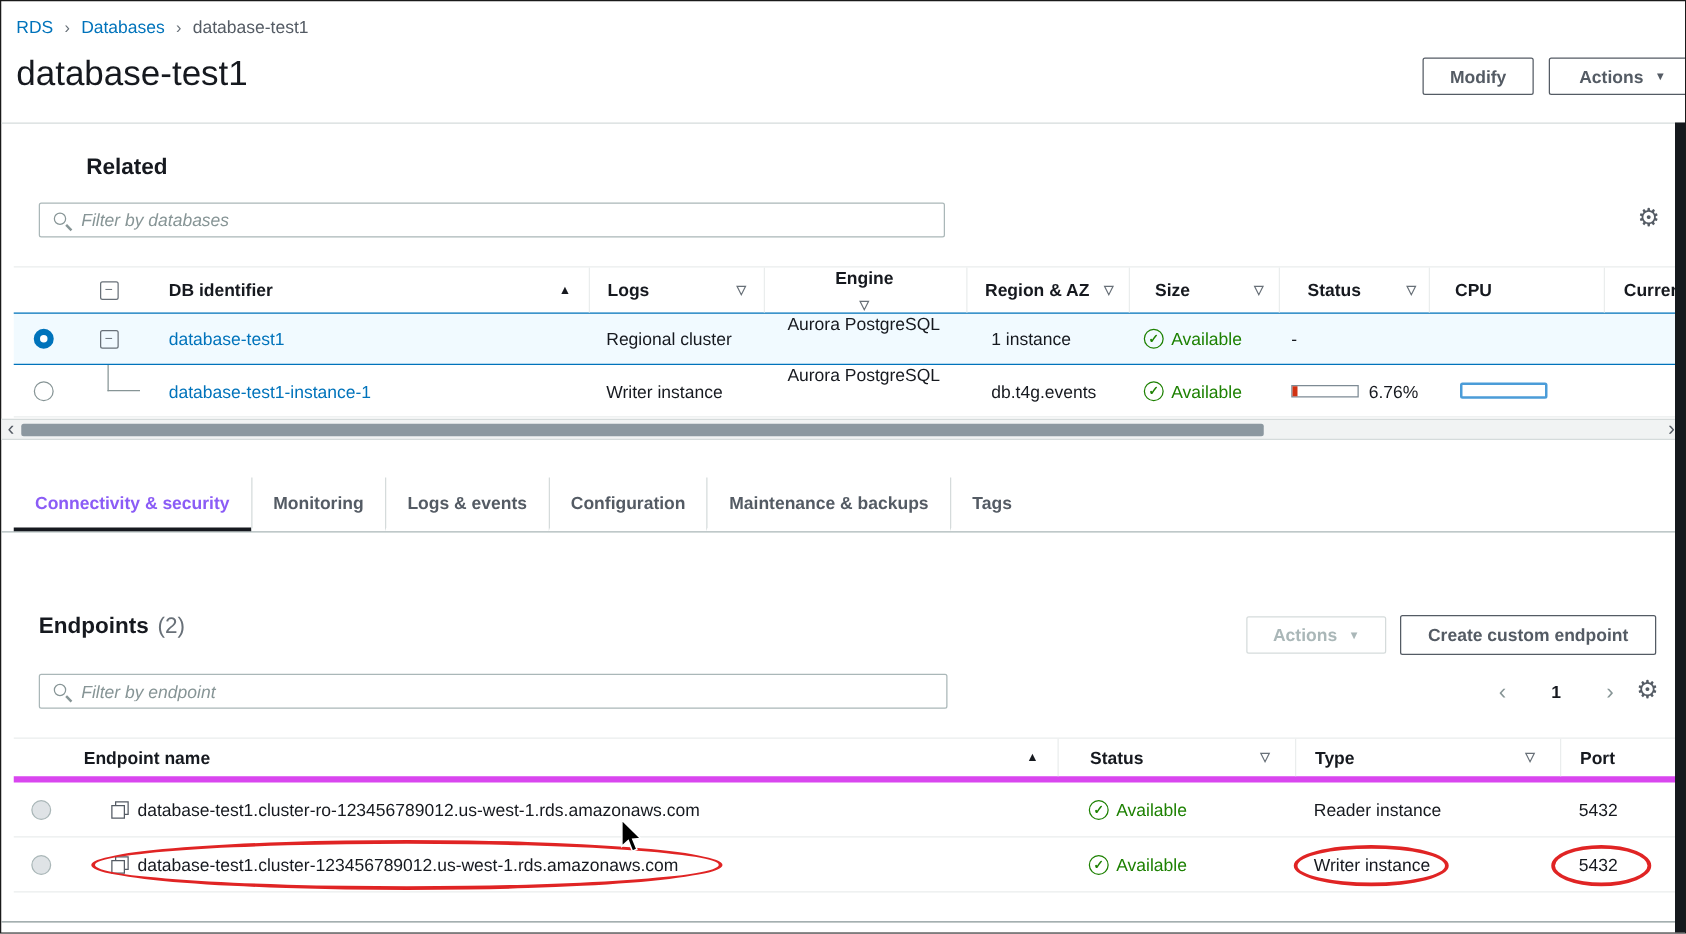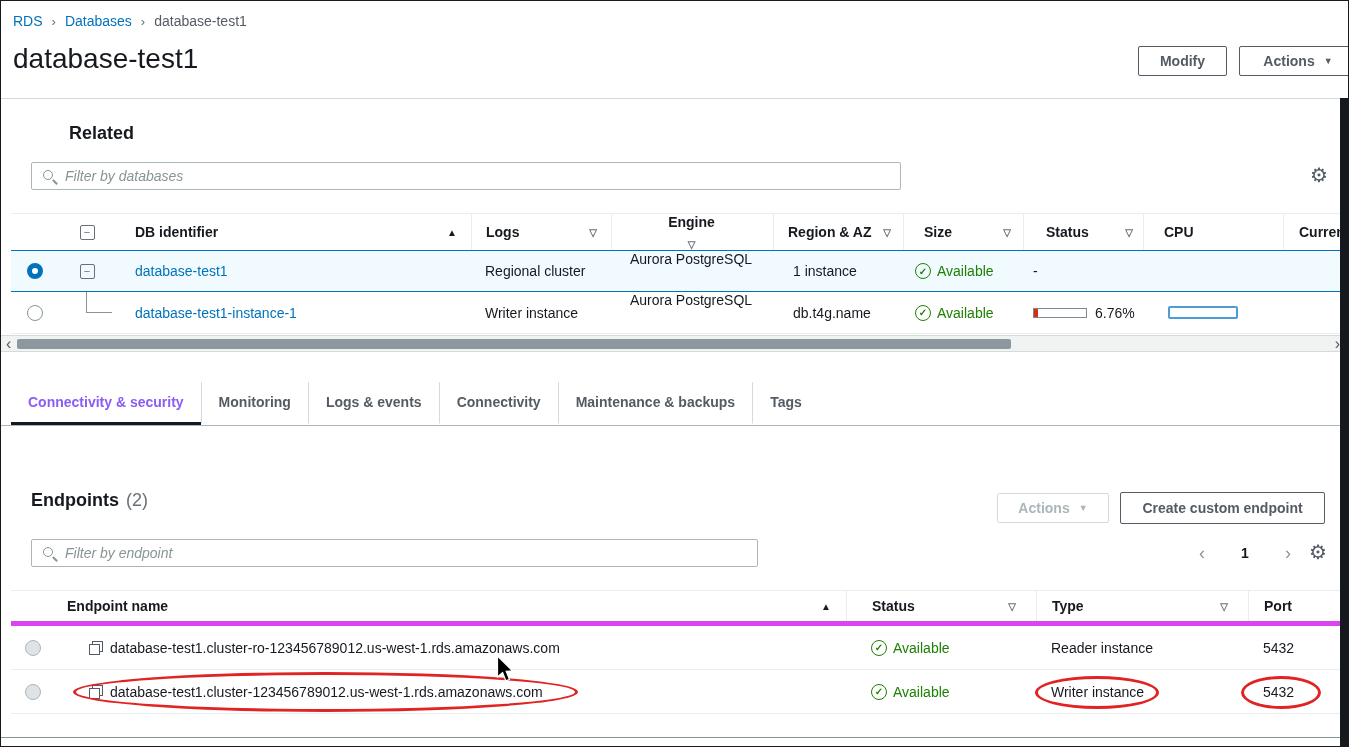--- a/index.html
+++ b/index.html
@@ -32,21 +32,21 @@
 
   
   .section-heading { position: absolute; font-size: 18px; font-weight: 700; color: #16191f; }
   .related-heading { left: 28px; top: 122px; margin-left: 40px; }
   .endpoints-heading { left: 30px; top: 489px; display: flex; gap: 7px; align-items: baseline; }
   .count { color: #687078; font-weight: 400; }
 
   
   .filter-box { position: absolute; display: flex; align-items: center; gap: 8px;
                 border: 1px solid #aab7b8; border-radius: 2px; background: #fff; padding: 0 10px; }
-  .filter-related  { left: 30px; top: 161px; width: 870px; height: 28px; }
+  .filter-related  { left: 30px; top: 161px; width: 725px; height: 28px; }
   .filter-endpoint { left: 30px; top: 538px; width: 727px; height: 28px; }
   .filter-box input { border: none; outline: none; flex: 1; font-style: italic; font-size: 14px;
                       font-family: "Liberation Sans", sans-serif; color: #16191f; background: transparent; }
   .filter-box input::placeholder { color: #879596; font-style: italic; }
   .mag { position: relative; width: 15px; height: 15px; flex: none; }
   .mag::before { content: ""; position: absolute; left: 1px; top: 1px; width: 8px; height: 8px;
                  border: 1.6px solid #879596; border-radius: 50%; }
   .mag::after { content: ""; position: absolute; left: 10.5px; top: 10.5px; width: 5.5px; height: 1.8px;
                 background: #879596; transform: rotate(45deg); transform-origin: left center; }
 
@@ -238,21 +238,21 @@
         <span class="radio"></span>
       </div>
       <div class="cell w-exp-row2">
         <span class="tree"></span>
       </div>
       <div class="cell w-id">
         <span class="link">database-test1-instance-1</span>
       </div>
       <div class="cell w-role">Writer instance</div>
       <div class="cell w-engine">Aurora PostgreSQL</div>
-      <div class="cell w-size">db.t4g.name</div>
+      <div class="cell w-size">db.t4g.events</div>
       <div class="cell w-status">
         <span class="check-circle">✓</span>
         <span class="status-text">Available</span>
       </div>
       <div class="cell w-cpu">
         <span class="cpubar">
             <i></i>
           </span>
         <span>6.76%</span>
       </div>
@@ -272,21 +272,21 @@
     <div class="tab tab-active">
       <span>Connectivity &amp; security</span>
     </div>
     <div class="tab">
       <span>Monitoring</span>
     </div>
     <div class="tab">
       <span>Logs &amp; events</span>
     </div>
     <div class="tab">
-      <span>Connectivity</span>
+      <span>Configuration</span>
     </div>
     <div class="tab">
       <span>Maintenance &amp; backups</span>
     </div>
     <div class="tab">
       <span>Tags</span>
     </div>
   </div>
 
   <h2 class="section-heading endpoints-heading">

